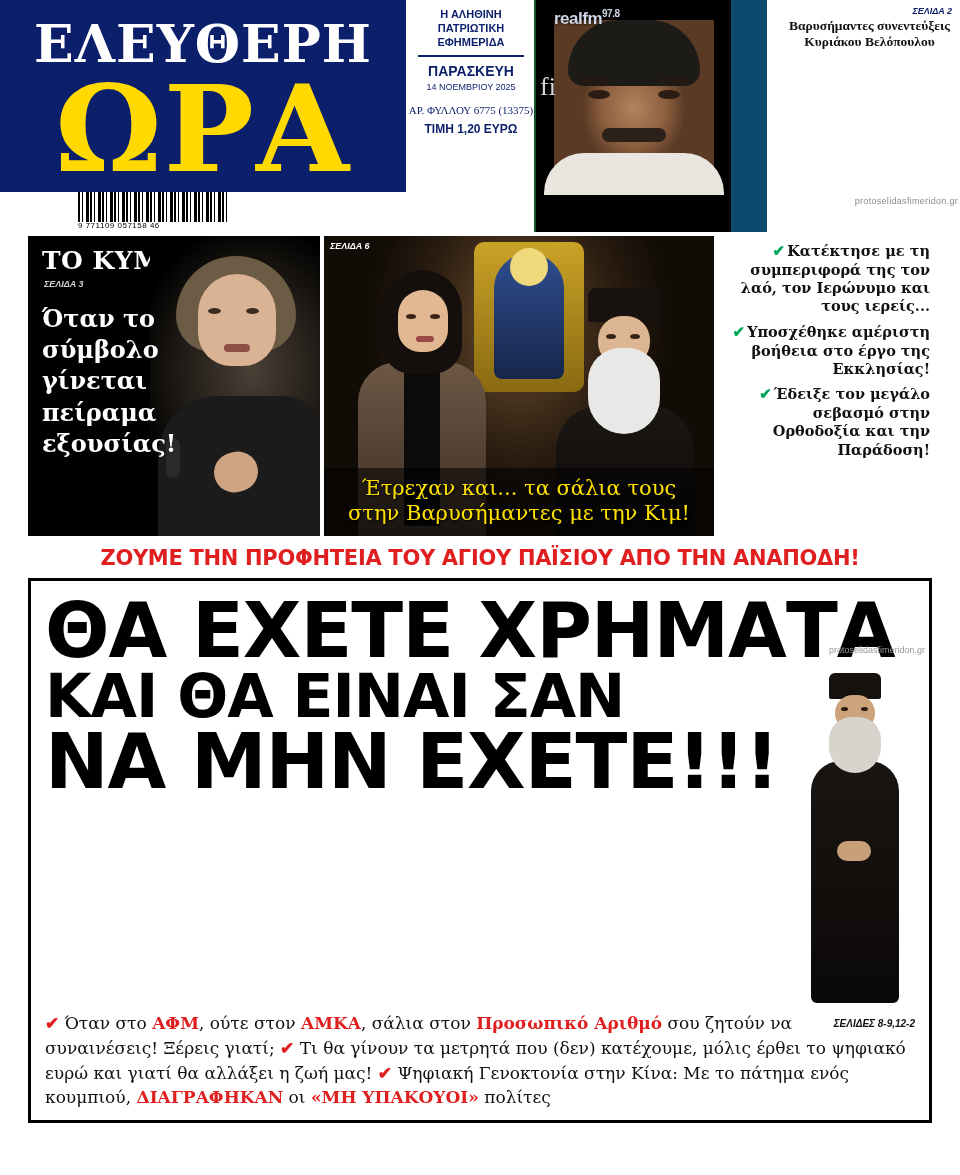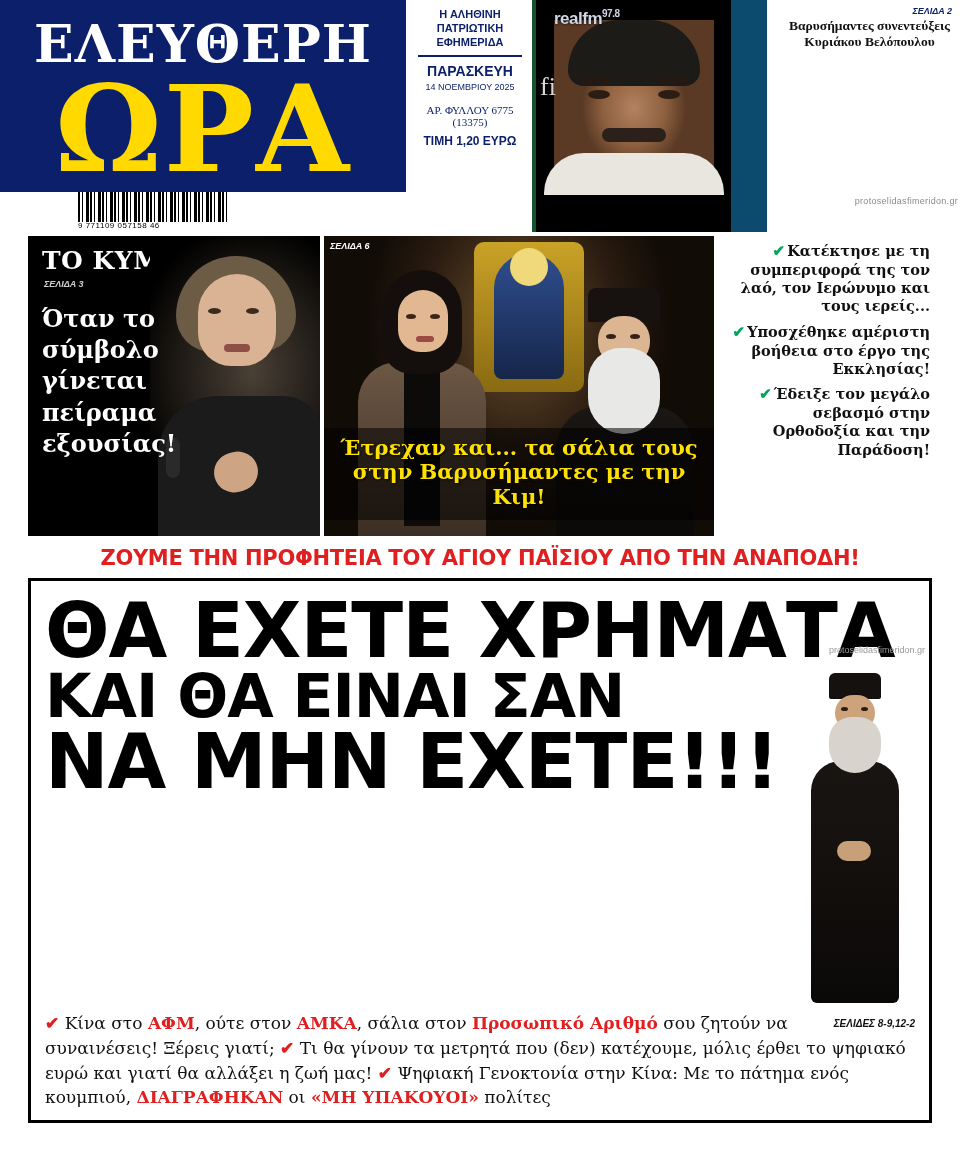--- a/index.html
+++ b/index.html
@@ -86,21 +86,21 @@
     left: 78px;
     letter-spacing: 0.5px;
   }
 
   
   .info-block {
     width: 128px;
     background: #ffffff;
     text-align: center;
     padding-top: 8px;
-    border-right: 4px solid #14532d;
+    border-right: 2px solid #14532d;
   }
   .info-block .line-bold-blue {
     color: #0b1f6b;
     font-family: "Liberation Sans", sans-serif;
     font-weight: bold;
     font-size: 11px;
     line-height: 1.25;
   }
   .info-block .rule {
     height: 2px;
@@ -463,27 +463,27 @@
   .cp-bishop .b-eye.l { left: 52px; }
   .cp-bishop .b-eye.r { left: 76px; }
   .cp-bishop .b-robe {
     position: absolute; left: 2px; top: 118px;
     width: 138px; height: 130px;
     background: linear-gradient(#1b1715, #0a0908);
     border-radius: 44px 44px 0 0;
   }
   .cp-caption {
     position: absolute;
-    left: 0; bottom: 16px;
+    left: 0; bottom: 0;
     width: 390px;
     padding: 8px 6px 10px 6px;
     background: rgba(0,0,0,0.55);
     color: #ffe100;
     font-family: "DejaVu Serif", serif;
-    font-weight: bold;
+    font-weight: normal;
     font-size: 21px;
     line-height: 1.18;
     text-align: center;
     text-shadow: 1px 1px 2px #000;
   }
 
   
   .bullets {
     flex: 1;
     background: #fff;
@@ -746,21 +746,21 @@
 
     <div class="main-head">
       <div class="l">ΘΑ ΕΧΕΤΕ ΧΡΗΜΑΤΑ</div>
       <div class="l l2">ΚΑΙ ΘΑ ΕΙΝΑΙ ΣΑΝ</div>
       <div class="l l3">ΝΑ ΜΗΝ ΕΧΕΤΕ!!!</div>
     </div>
 
     <div class="summary">
       <span class="selides">ΣΕΛΙΔΕΣ 8-9,12-2</span>
       <span class="chk">✔</span>
-      <span>Κίνα στο </span><span class="red">ΑΦΜ</span><span>, ούτε στον </span><span class="red">ΑΜΚΑ</span><span>, σάλια στον </span><span class="red">Προσωπικό Αριθμό</span><span> σου ζητούν να συναινέσεις! Ξέρεις γιατί;</span>
+      <span>Όταν στο </span><span class="red">ΑΦΜ</span><span>, ούτε στον </span><span class="red">ΑΜΚΑ</span><span>, σάλια στον </span><span class="red">Προσωπικό Αριθμό</span><span> σου ζητούν να συναινέσεις! Ξέρεις γιατί;</span>
       <span class="chk">✔</span>
       <span>Τι θα γίνουν τα μετρητά που (δεν) κατέχουμε, μόλις έρθει το ψηφιακό ευρώ και γιατί θα αλλάξει η ζωή μας!</span>
       <span class="chk">✔</span>
       <span>Ψηφιακή Γενοκτονία στην Κίνα: Με το πάτημα ενός κουμπιού, </span><span class="red">ΔΙΑΓΡΑΦΗΚΑΝ</span><span> οι </span><span class="red">«ΜΗ ΥΠΑΚΟΥΟΙ»</span><span> πολίτες</span>
     </div>
   </div>
 
 </div>
 
 </body></html>

